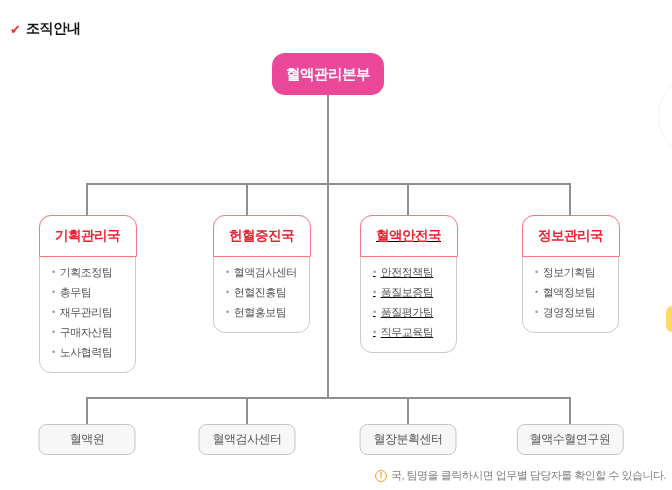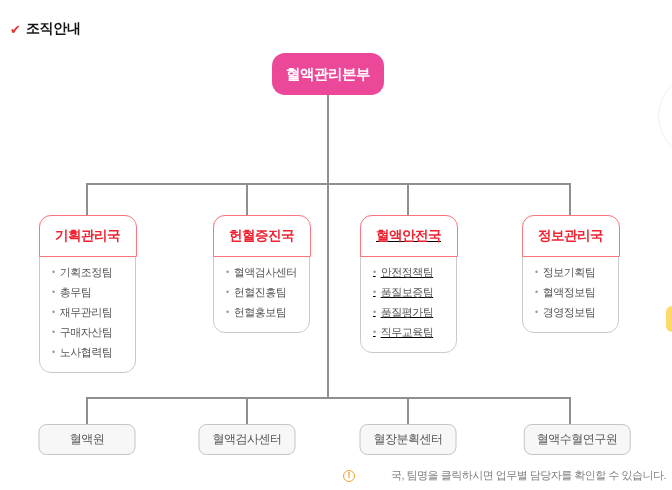--- a/index.html
+++ b/index.html
@@ -38,21 +38,21 @@
   .affiliate{position:absolute;top:424px;transform:translateX(-50%);height:31px;min-width:97px;
     padding:0 12px;box-sizing:border-box;background:#f7f7f7;border:1.5px solid #c4c4c4;border-radius:8px;
     display:flex;align-items:center;justify-content:center;font-size:12px;color:#555;
     letter-spacing:-0.5px;white-space:nowrap;cursor:pointer;}
 
   
   .note{position:absolute;right:6px;top:468px;display:flex;align-items:center;gap:4px;}
   .info-icon{width:12px;height:12px;border:1.4px solid #f0a32a;border-radius:50%;
     display:inline-flex;align-items:center;justify-content:center;
     color:#f0a32a;font-size:9px;font-weight:bold;line-height:1;box-sizing:border-box;}
-  .note-text{font-size:11px;color:#808080;letter-spacing:-0.5px;margin-left:32px;}
+  .note-text{font-size:11px;color:#808080;letter-spacing:-0.5px;}
 
   
   .deco-circle{position:absolute;left:658px;top:73px;width:84px;height:84px;border-radius:50%;
     border:1.5px solid #f6eef0;background:#fff;}
   .deco-tab{position:absolute;left:666px;top:306px;width:12px;height:26px;background:#ffd34f;
     border-radius:6px 0 0 6px;opacity:.85;}
 </style>
 </head>
 <body>
 
@@ -157,21 +157,21 @@
       <li>
           <span class="bullet">•</span>
           <span>경영정보팀</span>
         </li>
     </ul>
   </div>
 
   <div class="affiliate" style="left:87px;">혈액원</div>
   <div class="affiliate" style="left:247px;">혈액검사센터</div>
   <div class="affiliate" style="left:408px;padding-left:12px;">혈장분획센터</div>
-  <div class="affiliate" style="left:570px;margin-left:7px;">혈액수혈연구원</div>
+  <div class="affiliate" style="left:570px;">혈액수혈연구원</div>
 
   <div class="note">
     <span class="info-icon">!</span>
     <span class="note-text">국, 팀명을 클릭하시면 업무별 담당자를 확인할 수 있습니다.</span>
   </div>
 
   <div class="deco-circle"></div>
   <div class="deco-tab"></div>
 
 </div>

